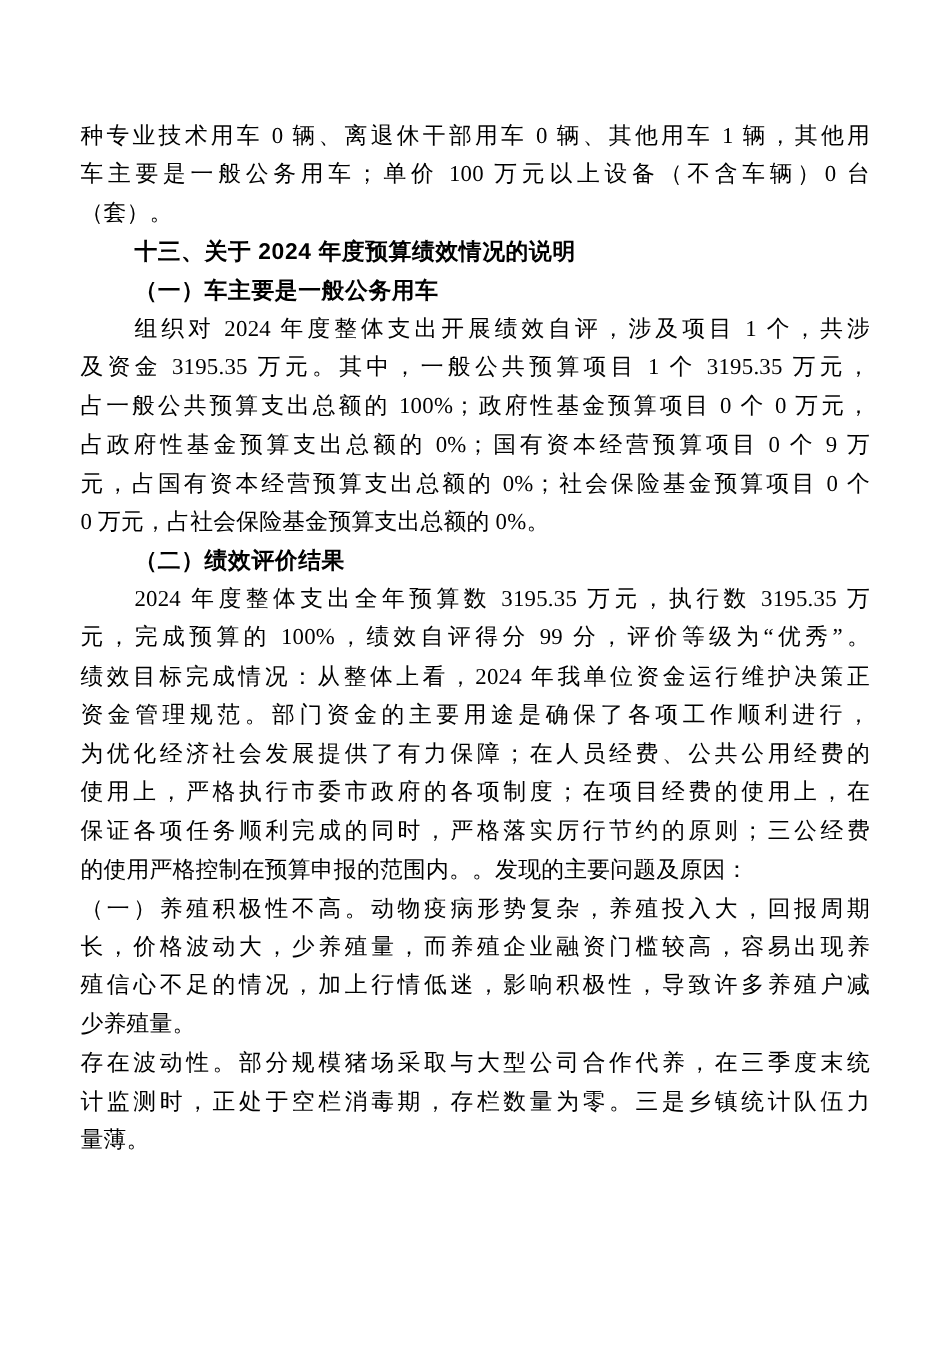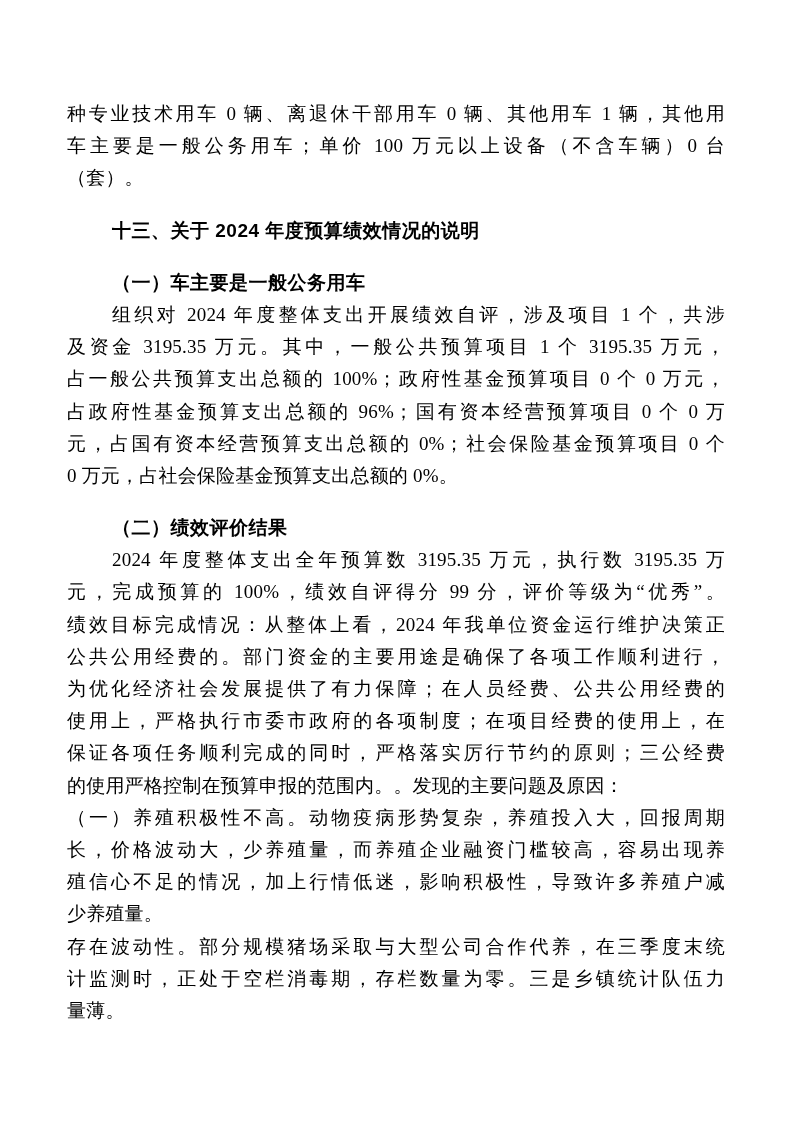--- a/index.html
+++ b/index.html
@@ -35,44 +35,43 @@
     text-align: justify;
     text-align-last: justify;
   }
   .line.indent {
     padding-left: 45px;
   }
   .line.heading {
     font-weight: bold;
     font-family: "Liberation Sans", "DejaVu Sans", sans-serif;
     letter-spacing: 0.5px;
-    margin-top: 20px;
   }
 </style>
 </head>
 <body>
 
 <div class="page">
   <div class="textblock" id="textblock">
       <div class="line justify">种专业技术用车 0 辆、离退休干部用车 0 辆、其他用车 1 辆，其他用</div>
       <div class="line justify">车主要是一般公务用车；单价 100 万元以上设备（不含车辆）0 台</div>
       <div class="line">（套）。</div>
       <div class="line heading indent">十三、关于 2024 年度预算绩效情况的说明</div>
       <div class="line heading indent">（一）车主要是一般公务用车</div>
       <div class="line indent justify">组织对 2024 年度整体支出开展绩效自评，涉及项目 1 个，共涉</div>
       <div class="line justify">及资金 3195.35 万元。其中，一般公共预算项目 1 个 3195.35 万元，</div>
       <div class="line justify">占一般公共预算支出总额的 100%；政府性基金预算项目 0 个 0 万元，</div>
-      <div class="line justify">占政府性基金预算支出总额的 96%；国有资本经营预算项目 0 个 0 万</div>
+      <div class="line justify">占政府性基金预算支出总额的 0%；国有资本经营预算项目 0 个 9 万</div>
       <div class="line justify">元，占国有资本经营预算支出总额的 0%；社会保险基金预算项目 0 个</div>
       <div class="line">0 万元，占社会保险基金预算支出总额的 0%。</div>
       <div class="line heading indent">（二）绩效评价结果</div>
       <div class="line indent justify">2024 年度整体支出全年预算数 3195.35 万元，执行数 3195.35 万</div>
       <div class="line justify">元，完成预算的 100%，绩效自评得分 99 分，评价等级为“优秀”。</div>
       <div class="line justify">绩效目标完成情况：从整体上看，2024 年我单位资金运行维护决策正</div>
-      <div class="line justify">公共公用经费的。部门资金的主要用途是确保了各项工作顺利进行，</div>
+      <div class="line justify">资金管理规范。部门资金的主要用途是确保了各项工作顺利进行，</div>
       <div class="line justify">为优化经济社会发展提供了有力保障；在人员经费、公共公用经费的</div>
       <div class="line justify">使用上，严格执行市委市政府的各项制度；在项目经费的使用上，在</div>
       <div class="line justify">保证各项任务顺利完成的同时，严格落实厉行节约的原则；三公经费</div>
       <div class="line">的使用严格控制在预算申报的范围内。。发现的主要问题及原因：</div>
       <div class="line justify">（一）养殖积极性不高。动物疫病形势复杂，养殖投入大，回报周期</div>
       <div class="line justify">长，价格波动大，少养殖量，而养殖企业融资门槛较高，容易出现养</div>
       <div class="line justify">殖信心不足的情况，加上行情低迷，影响积极性，导致许多养殖户减</div>
       <div class="line">少养殖量。</div>
       <div class="line justify">存在波动性。部分规模猪场采取与大型公司合作代养，在三季度末统</div>
       <div class="line justify">计监测时，正处于空栏消毒期，存栏数量为零。三是乡镇统计队伍力</div>

